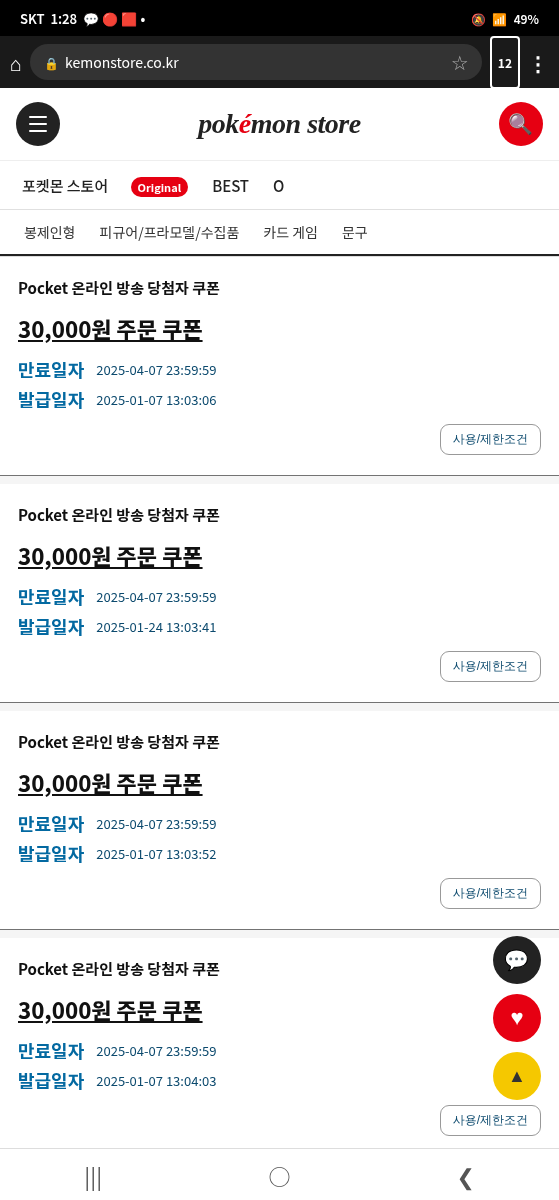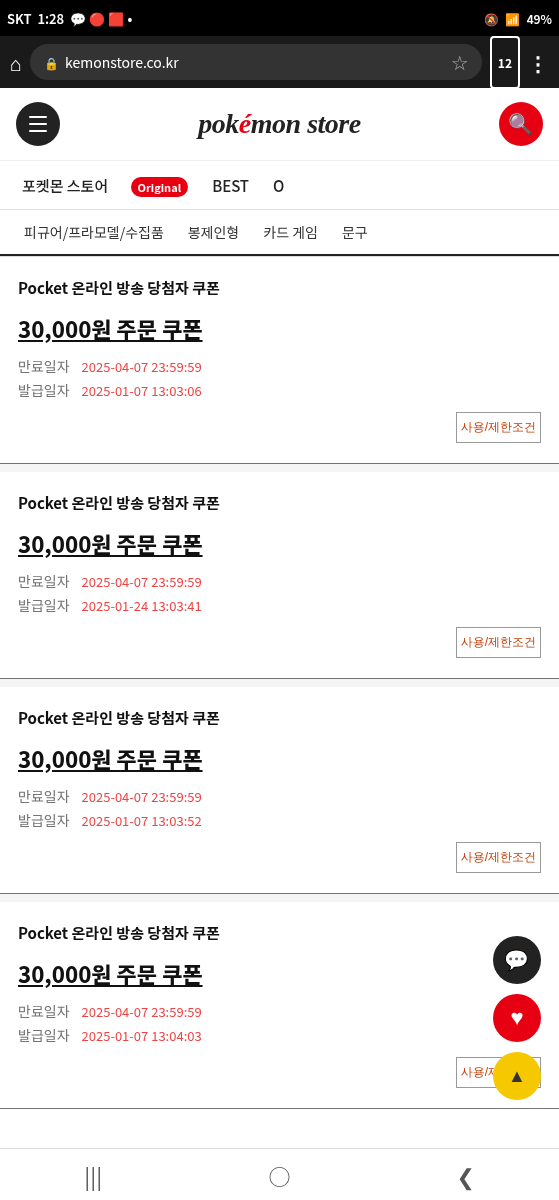--- a/index.html
+++ b/index.html
@@ -12,21 +12,21 @@
       color: #222;
     }
 
     
     .status-bar {
       background: #000;
       color: #fff;
       display: flex;
       justify-content: space-between;
       align-items: center;
-      padding: 6px 7px;
+      padding: 6px 20px;
       height: 36px;
       font-size: 13px;
       font-weight: 600;
     }
     .status-left { display: flex; align-items: center; gap: 6px; }
     .status-right { display: flex; align-items: center; gap: 6px; font-size: 12px; }
 
     
     .browser-bar {
       background: #1a1a1a;
@@ -195,40 +195,41 @@
       gap: 4px;
       font-size: 13px;
       color: #444;
     }
     .coupon-date-row {
       display: flex;
       align-items: center;
       gap: 12px;
     }
     .coupon-date-label {
-      color: #737373;
+      color: #0369a1;
       min-width: 42px;
-      font-size: 14px;
+      font-size: 18px;
+      font-weight: bold;
     }
     .coupon-date-value {
-      color: #ef4444;
+      color: #0c4a6e;
       font-size: 13px;
     }
     .coupon-footer {
       display: flex;
       justify-content: flex-end;
       margin-top: 12px;
     }
     .coupon-terms-btn {
       border: 1px solid #999;
       background: #fff;
-      color: #c2410c;
+      color: #0c4a6e;
       font-size: 12px;
-      padding: 6px 4px;
-      border-radius: 0;
+      padding: 6px 12px;
+      border-radius: 9px;
       cursor: pointer;
     }
 
     
     .fab-container {
       position: fixed;
       right: 18px;
       bottom: 100px;
       display: flex;
       flex-direction: column;
@@ -325,22 +326,22 @@
 </div>
 
 <div class="nav-menu">
   <div class="nav-row">
     <span class="nav-item">포켓몬 스토어 <span class="nav-badge">Original</span></span>
     <span class="nav-item">BEST</span>
     <span class="nav-item">O</span>
   </div>
   <div class="nav-divider"></div>
   <div class="nav-row2">
+    <span class="nav-item2">봉제인형</span>
     <span class="nav-item2">피규어/프라모델/수집품</span>
-    <span class="nav-item2">봉제인형</span>
     <span class="nav-item2">카드 게임</span>
     <span class="nav-item2">문구</span>
   </div>
 </div>
 
 <div class="coupon-list" id="coupon-container">
 <div class="coupon-card">
     <div class="coupon-title">Pocket 온라인 방송 당첨자 쿠폰</div>
     <div class="coupon-amount">30,000원 주문 쿠폰</div>
     <div class="coupon-dates">

